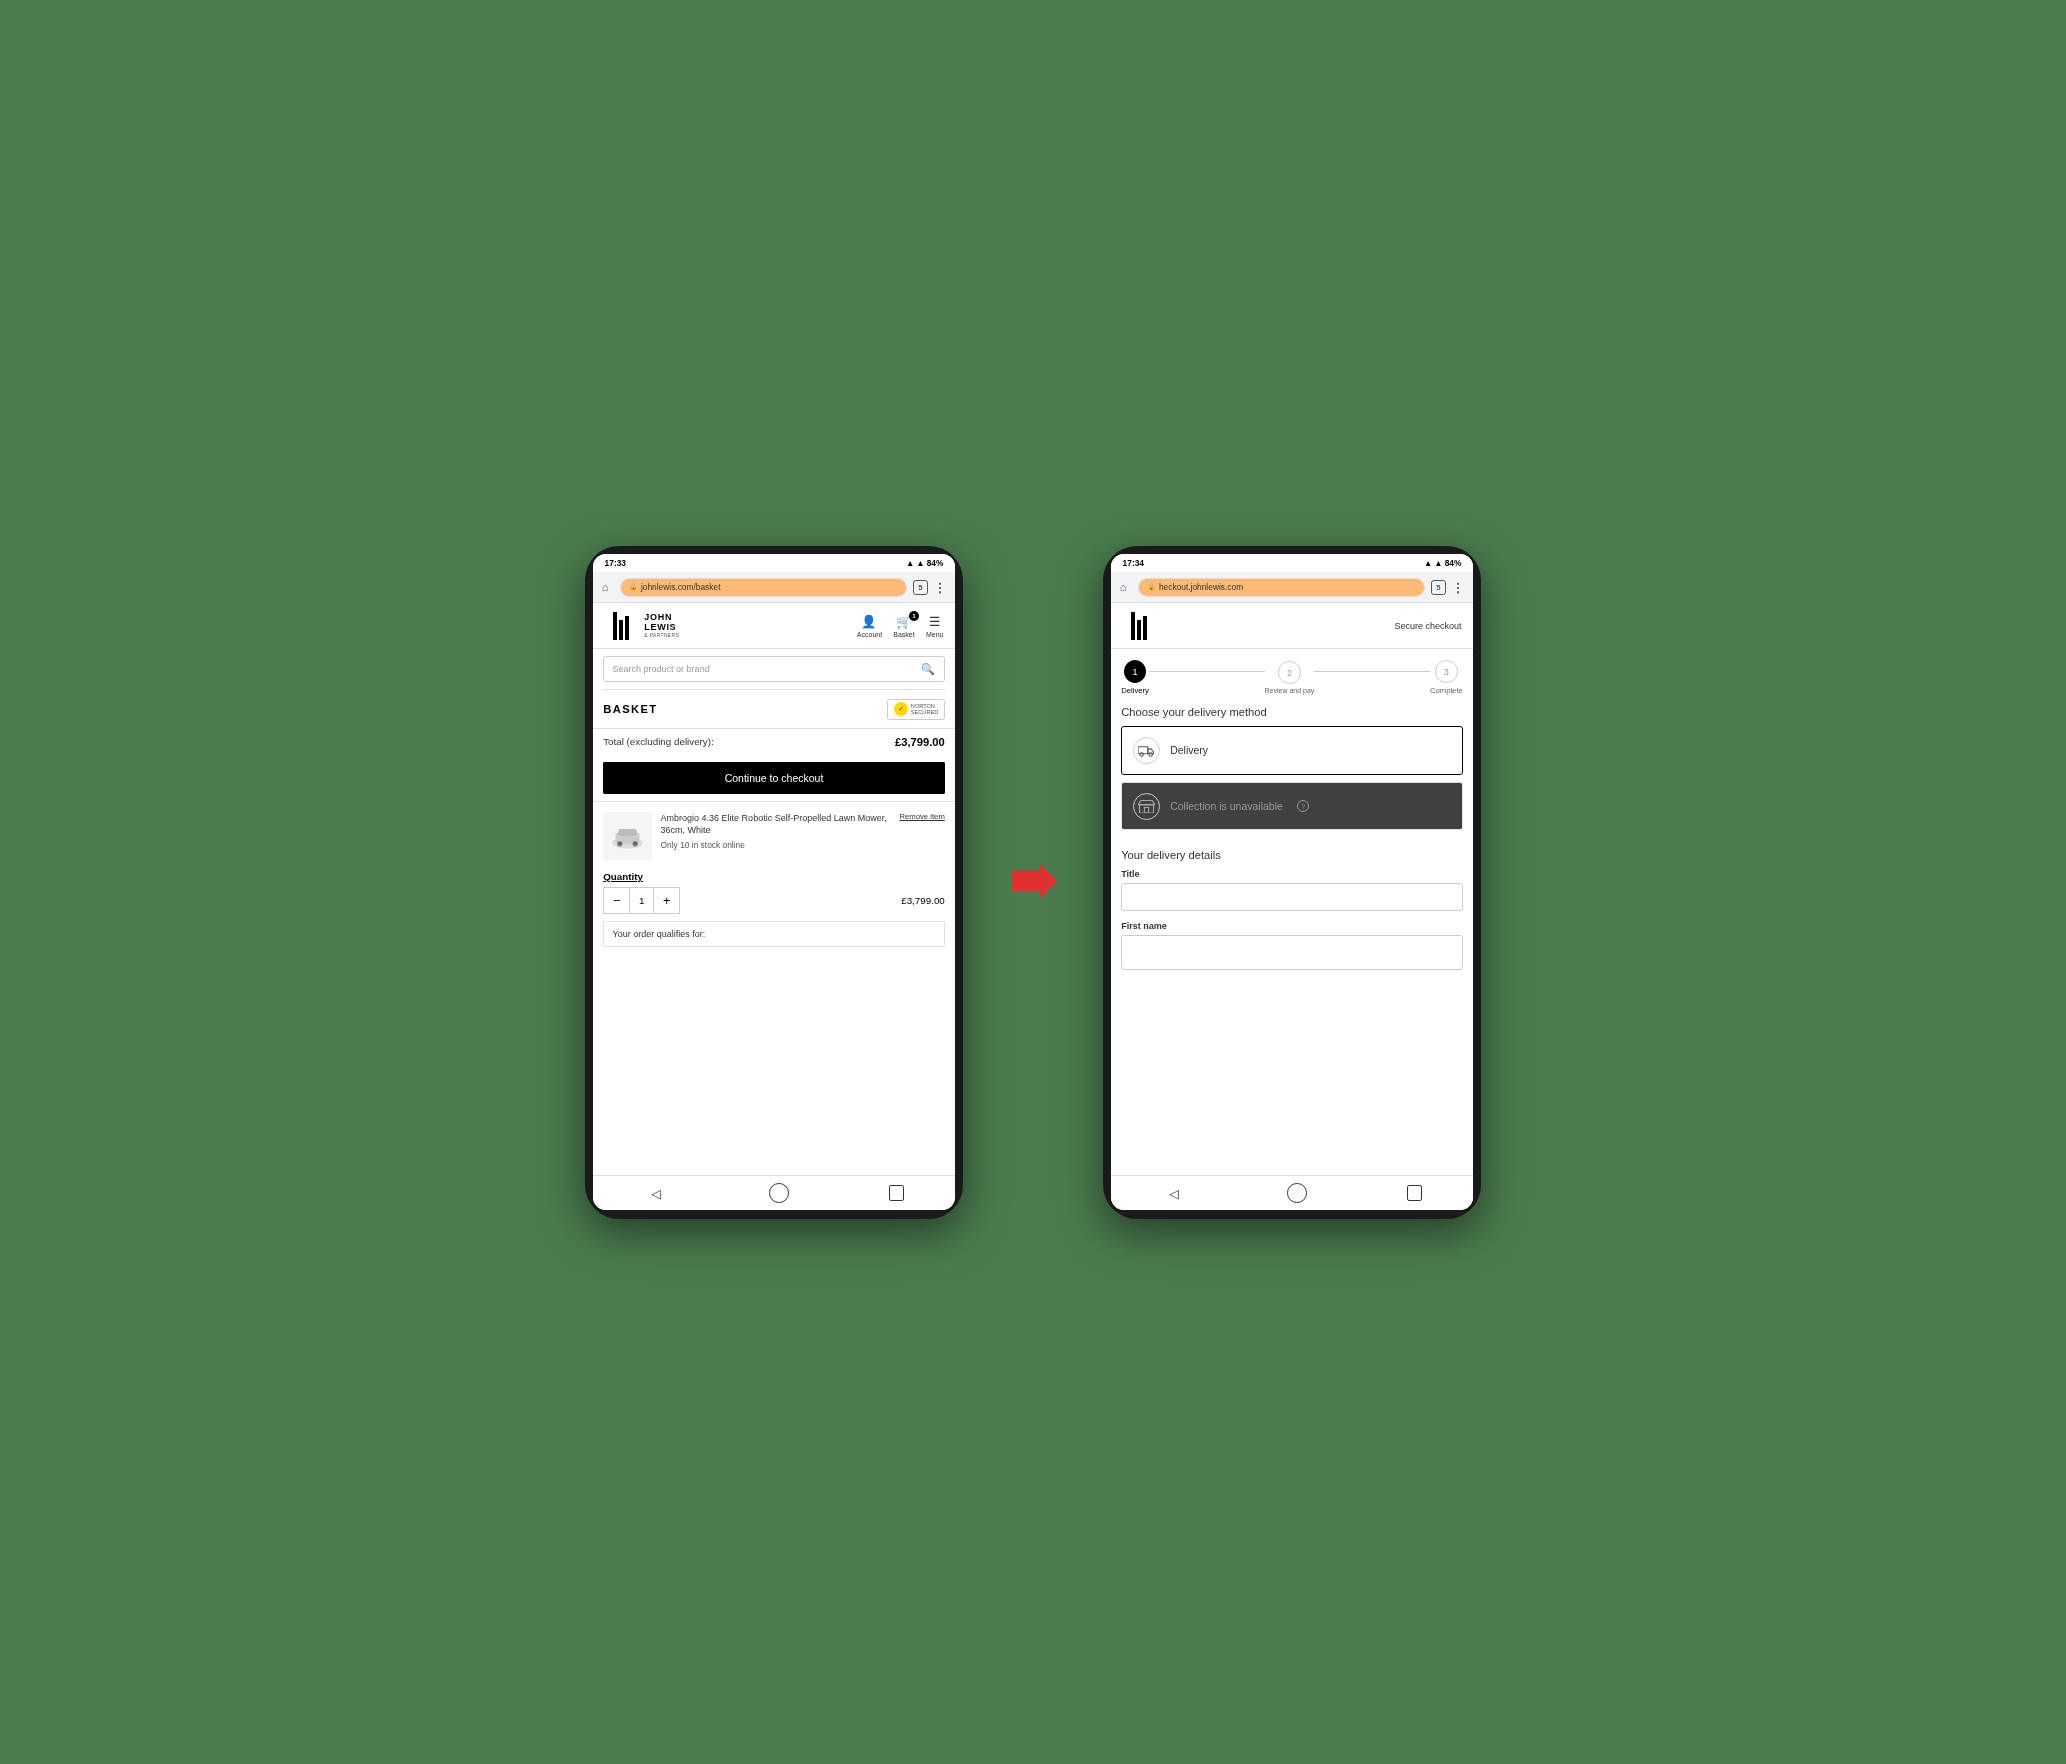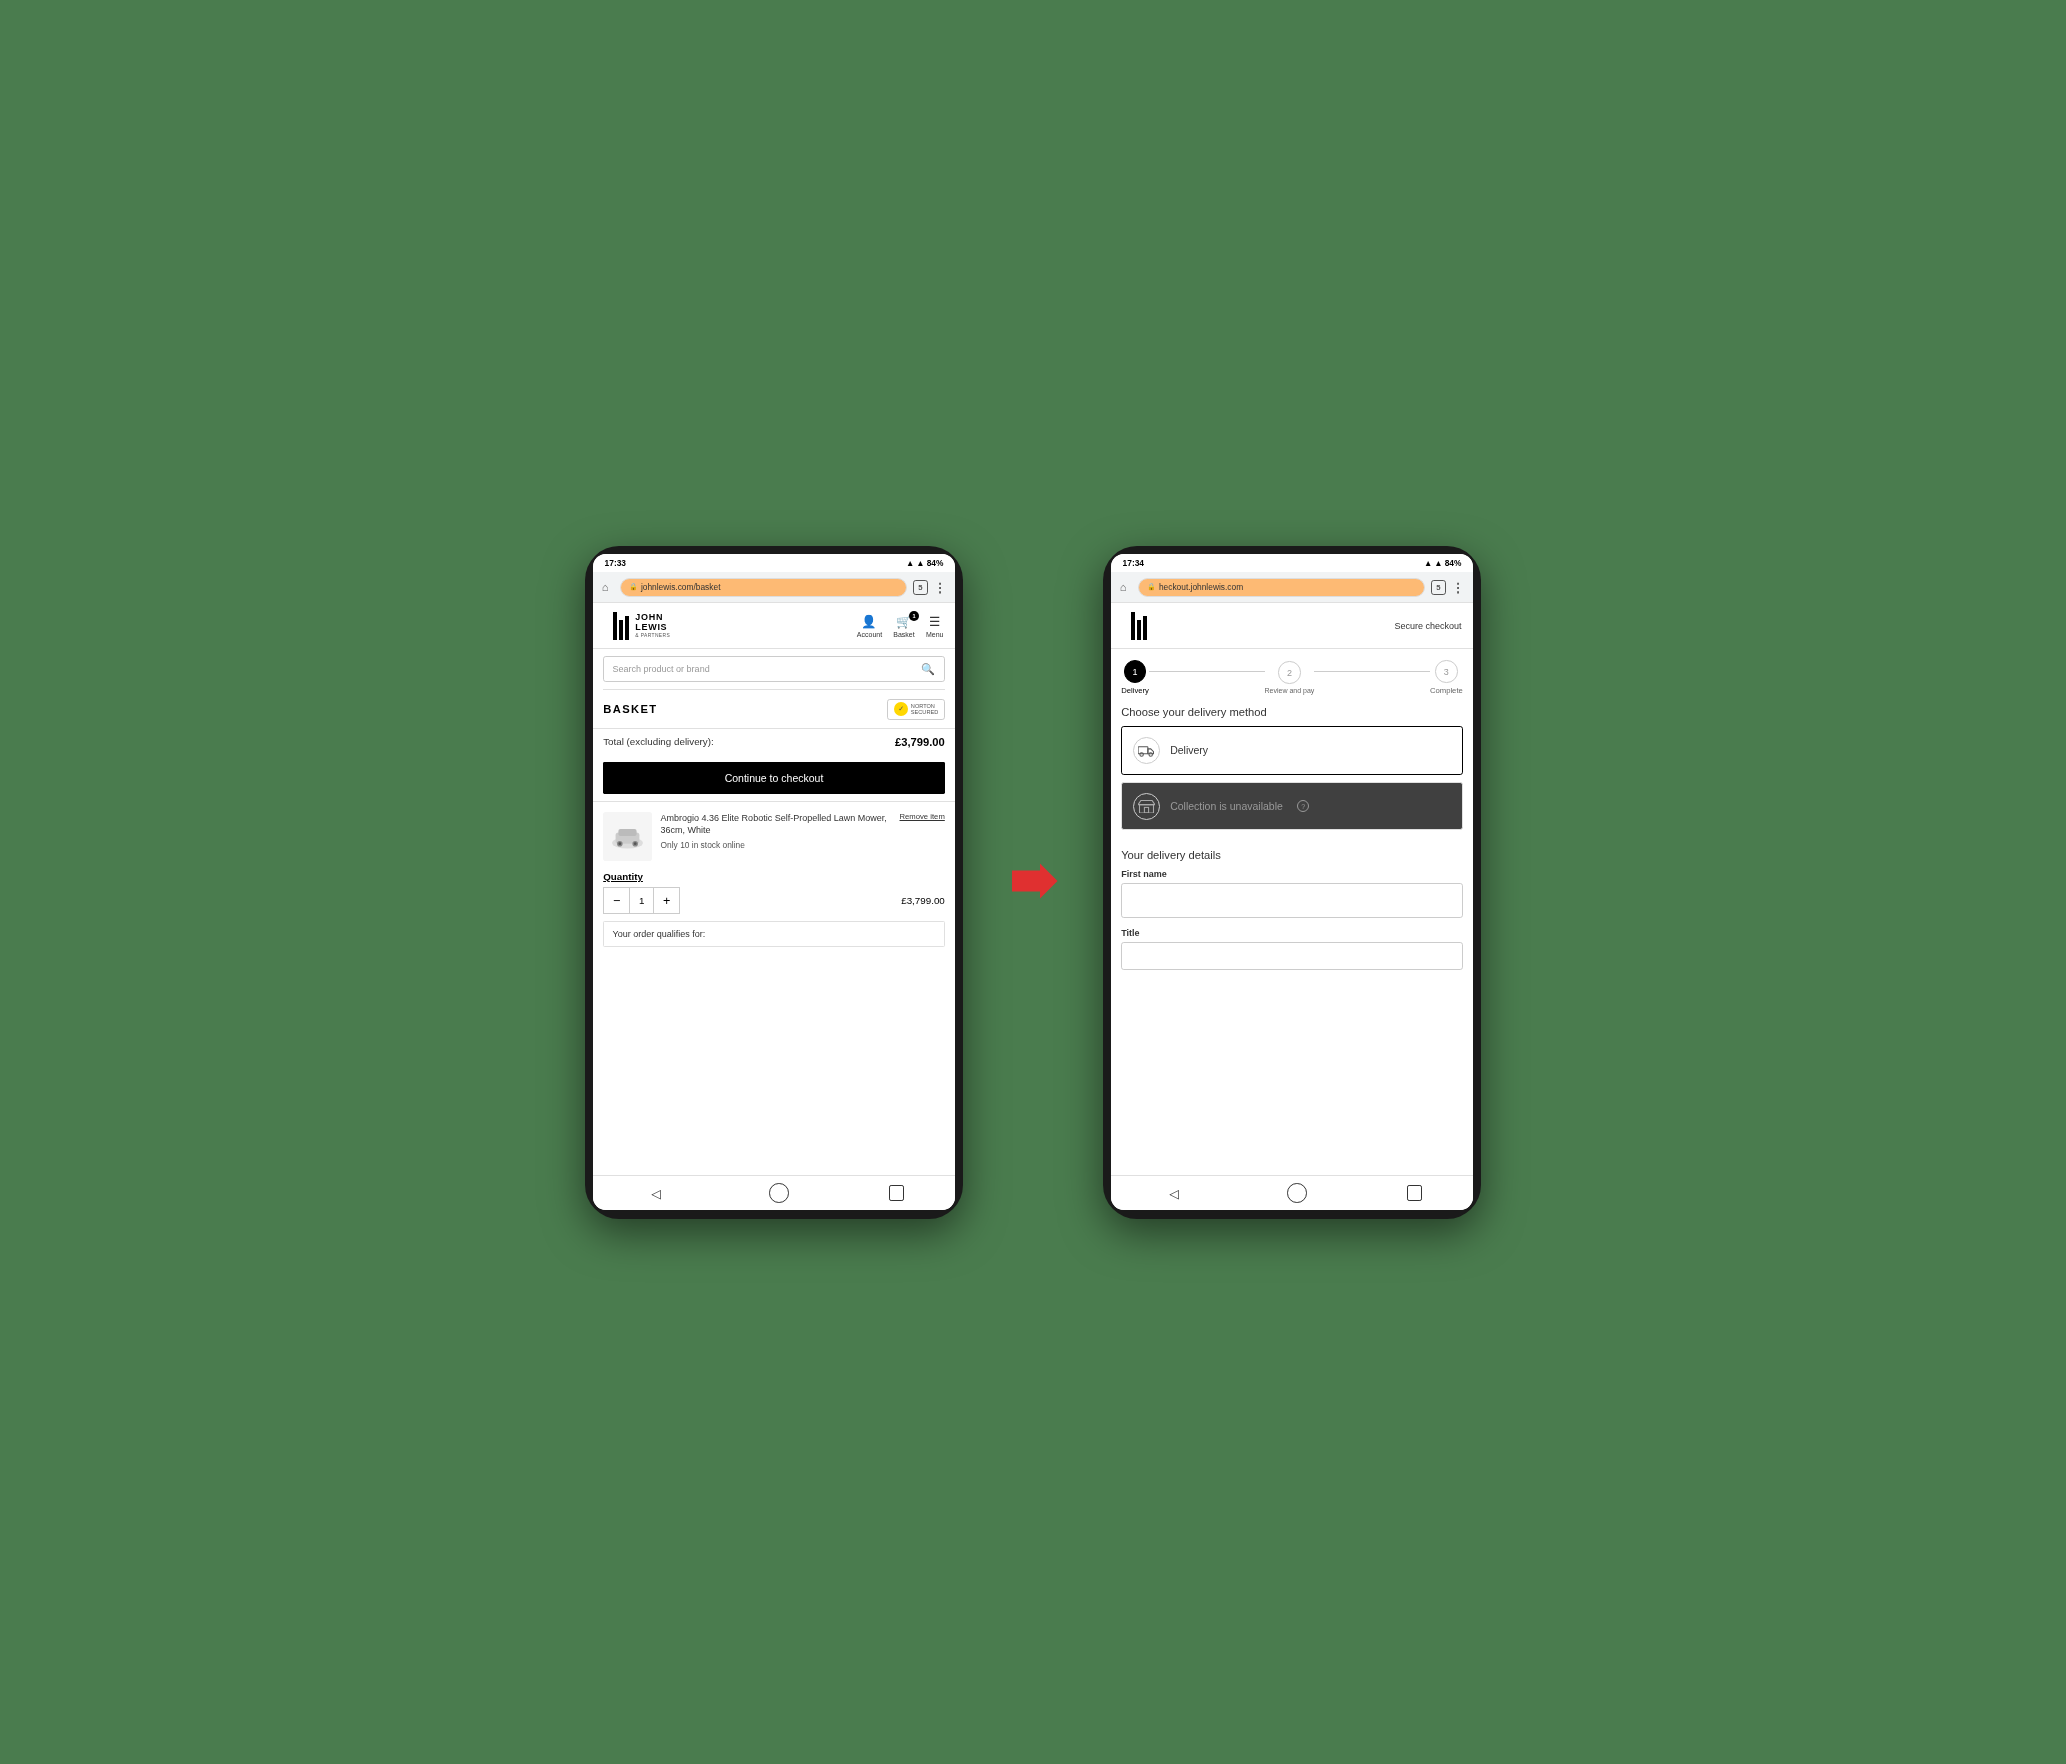--- a/index.html
+++ b/index.html
@@ -112,21 +112,21 @@
       padding: 8.4px 11.2px;
       display: flex;
       justify-content: space-between;
       align-items: center;
       border-bottom: 0.7px solid #e0e0e0;
     }
 
     .jl-logo {
       display: flex;
       align-items: center;
-      gap: 6px;
+      gap: 15px;
       padding-left: 8px;
     }
 
     .jl-bars {
       display: flex;
       gap: 2.1px;
       align-items: stretch;
       height: 28px;
     }
 
@@ -721,27 +721,27 @@
               <rect x="9" y="12" width="6" height="8" fill="none" stroke="#aaa" stroke-width="1.5"></rect>
             </svg>
           </div>
           <span class="delivery-text unavailable">Collection is unavailable</span>
           <div class="help-circle">?</div>
         </div>
 
         <div class="delivery-details-title">Your delivery details</div>
 
         <div class="form-field">
+          <label class="form-label">Title</label>
+          <div class="form-input"></div>
+        </div>
+
+        <div class="form-field">
           <label class="form-label">First name</label>
           <div class="form-input large"></div>
-        </div>
-
-        <div class="form-field">
-          <label class="form-label">Title</label>
-          <div class="form-input"></div>
         </div>
 
       </div>
 
       <div class="phone-bottom">
         <div class="nav-btn">◁</div>
         <div class="nav-circle"></div>
         <div class="nav-square"></div>
       </div>
     </div>

